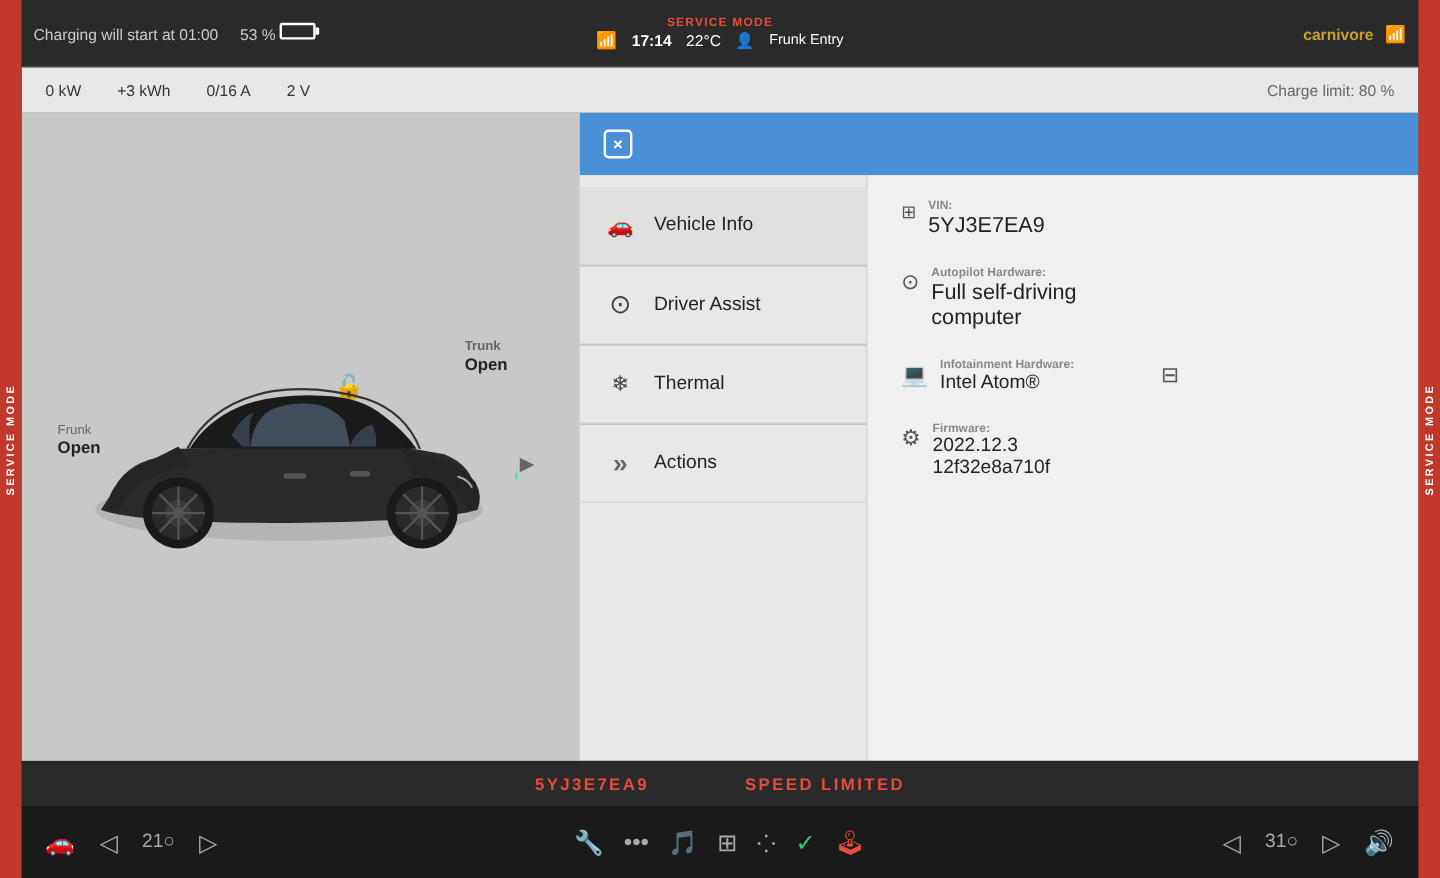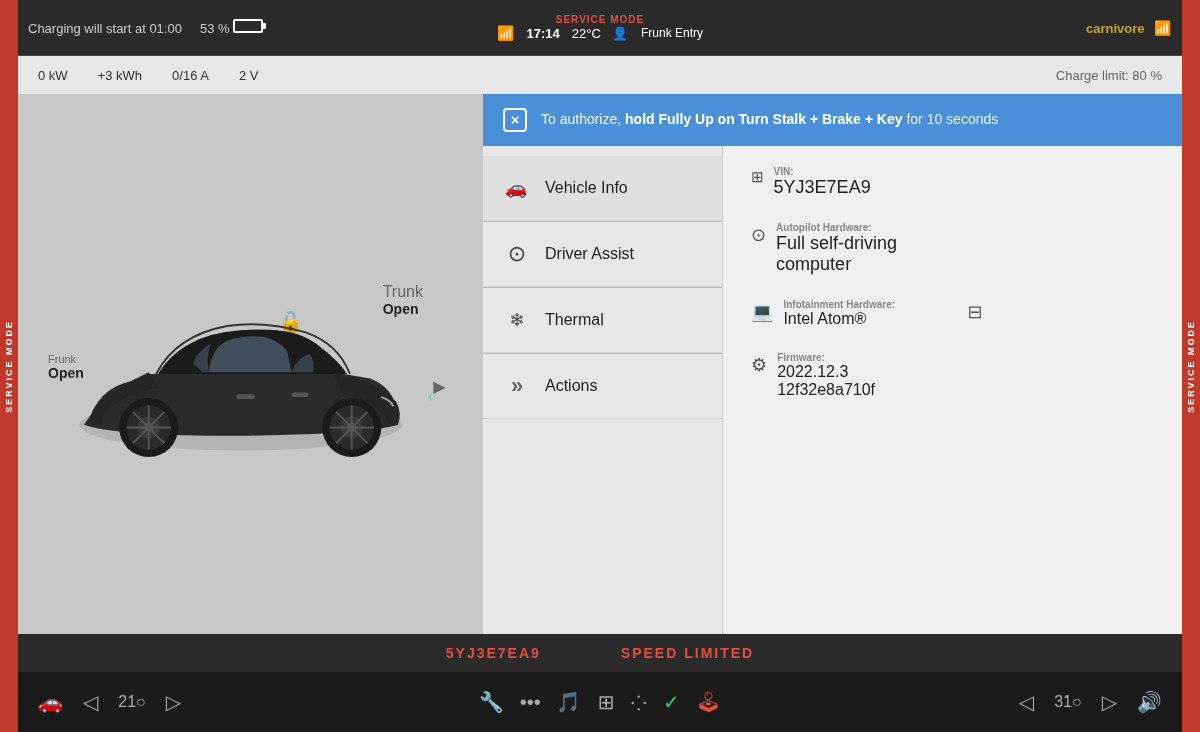--- a/index.html
+++ b/index.html
@@ -170,21 +170,21 @@
     .car-label-frunk .label-value { font-weight: bold; color: #222; font-size: 14px; }
 
     .car-label-trunk {
       position: absolute;
       right: 60px;
       top: 35%;
       text-align: left;
       font-size: 13px;
       color: #333;
     }
-    .car-label-trunk .label-title { color: #666; font-size: 16px; }
+    .car-label-trunk .label-title { color: #666; font-size: 11px; font-weight: bold; }
     .car-label-trunk .label-value { font-weight: bold; color: #222; font-size: 14px; }
 
     .lock-icon {
       position: absolute;
       top: 40%;
       left: 56%;
       font-size: 20px;
       color: #444;
     }
 
@@ -484,23 +484,20 @@
         <div class="connector-dot" style="position:absolute; right:5px; top:55%; color:#666; font-size:16px;">▶</div>
       </div>
     </div>
 
     <div class="right-panel">
 
       <div class="auth-banner">
         <div class="close-btn">
           <span>×</span>
         </div>
-        <div class="auth-banner-text">
-          <span class="normal">To authorize, </span><span class="bold">hold Fully Up on Turn Stalk + Brake + Key</span><span class="timed"> for 10 seconds</span>
-        </div>
       </div>
 
       <div class="menu-info-area">
 
         <div class="menu-sidebar">
           <div class="menu-item active">
             <div class="menu-item-icon">🚗</div>
             <span class="menu-item-label">Vehicle Info</span>
           </div>
           <div class="menu-separator"></div>

